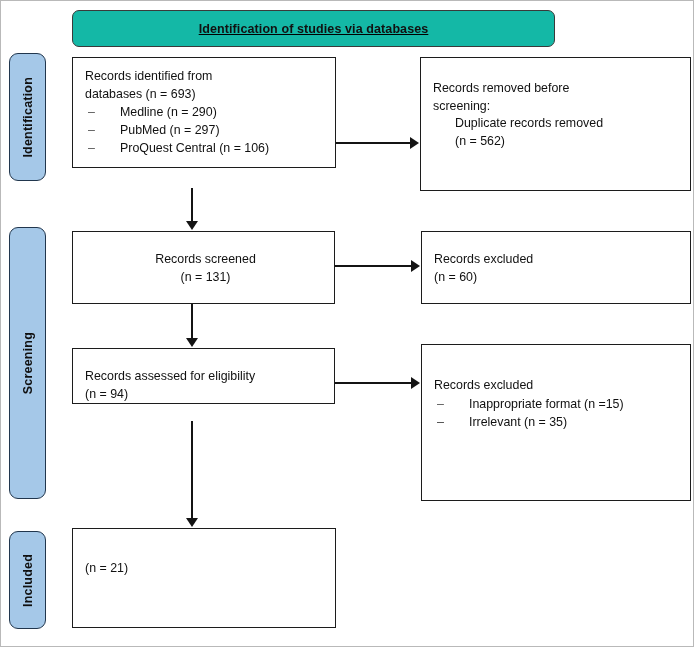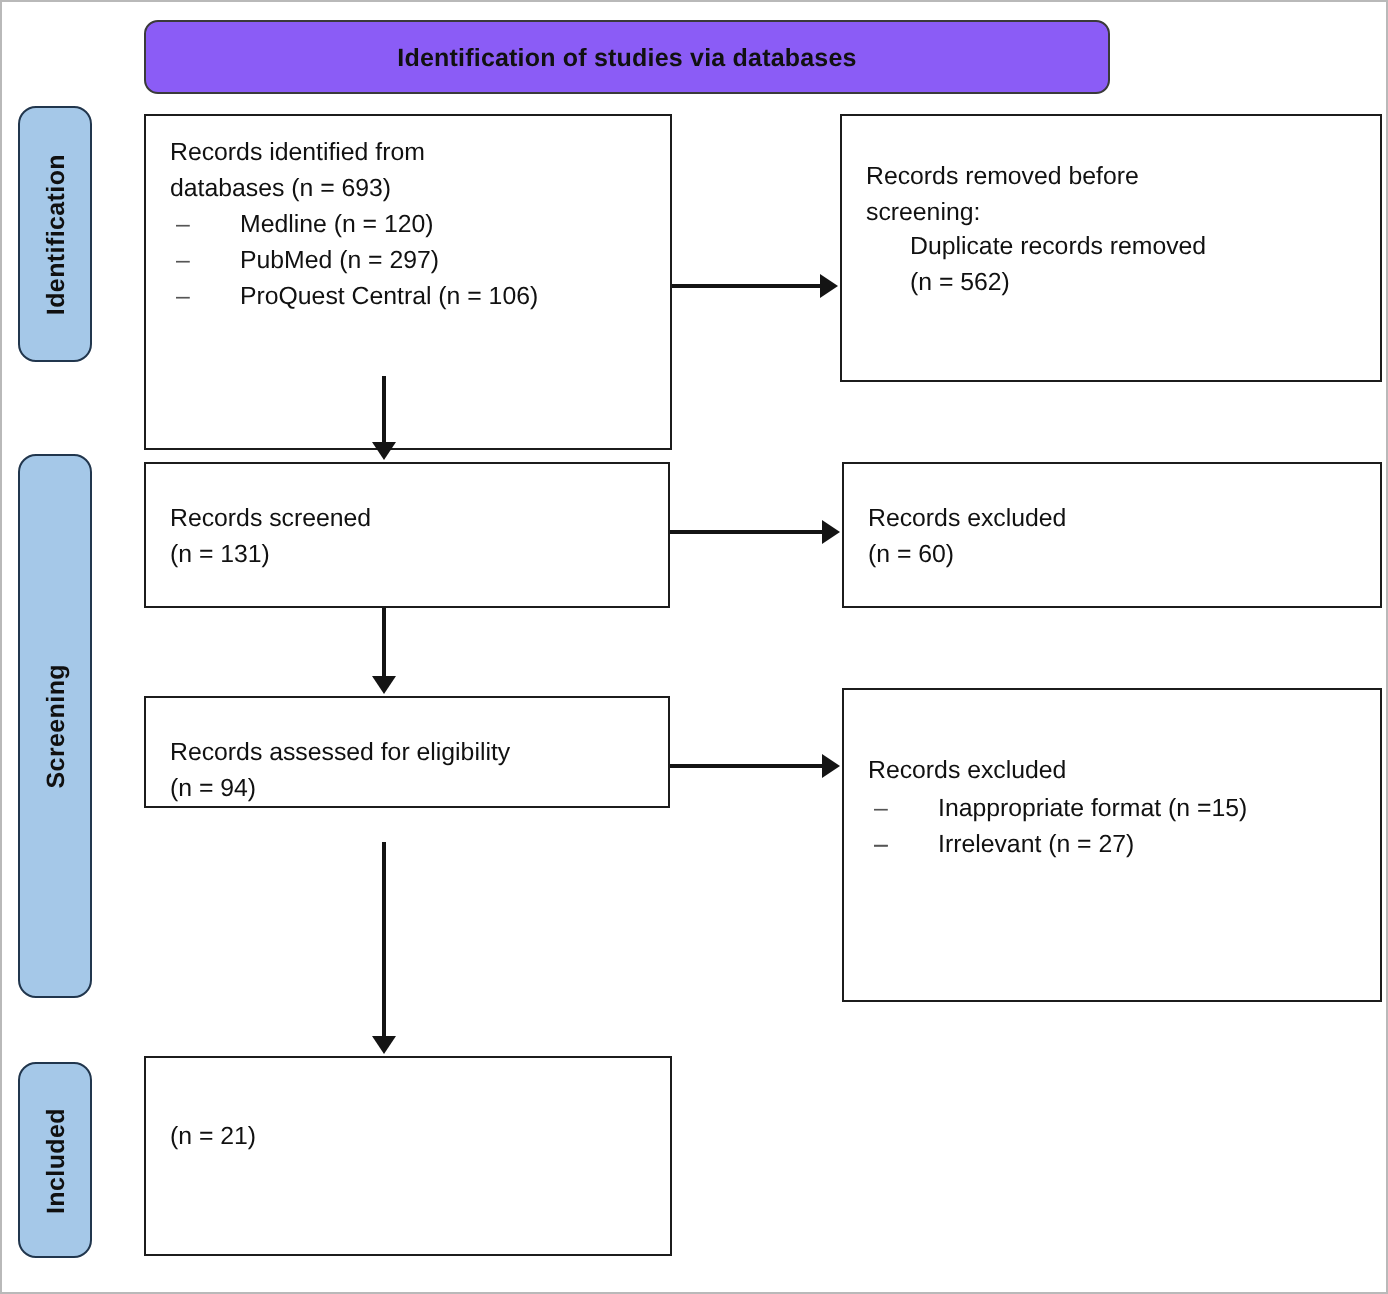--- a/index.html
+++ b/index.html
@@ -20,27 +20,28 @@
     overflow: hidden;
   }
 
   
   .banner {
     position: absolute;
     left: 71px;
     top: 9px;
     width: 483px;
     height: 37px;
-    background: #8b5cf6;
+    background: #14b8a6;
     border: 1.5px solid #3a3a3a;
     border-radius: 7px;
     box-sizing: border-box;
     display: flex;
     align-items: center;
     justify-content: center;
+    text-decoration: underline;
   }
   .banner-text {
     font-size: 12.5px;
     font-weight: bold;
     color: #111111;
     letter-spacing: .1px;
     white-space: nowrap;
   }
 
   
@@ -103,23 +104,23 @@
   }
   ul.sublist li .dash {
     position: absolute;
     left: 3px;
     top: 0;
     color: #555555;
   }
   .indent-1 { padding-left: 22px; }
 
   
-  #box-identified   { left: 71px;  top: 56px;  width: 264px; height: 168px; }
+  #box-identified   { left: 71px;  top: 56px;  width: 264px; height: 111px; }
   #box-removed      { left: 419px; top: 56px;  width: 271px; height: 134px; }
-  #box-screened     { left: 71px;  top: 230px; width: 263px; height: 73px;  }
+  #box-screened     { left: 71px;  top: 230px; width: 263px; height: 73px; text-align: center;  }
   #box-excluded-1   { left: 420px; top: 230px; width: 270px; height: 73px;  }
   #box-eligibility  { left: 71px;  top: 347px; width: 263px; height: 56px;  }
   #box-excluded-2   { left: 420px; top: 343px; width: 270px; height: 157px; }
   #box-included     { left: 71px;  top: 527px; width: 264px; height: 100px; }
 
   
   #box-identified   .box-inner { top: 10px; }
   #box-removed      .box-inner { top: 22px; }
   #box-screened     .box-inner { top: 19px; }
   #box-excluded-1   .box-inner { top: 19px; }
@@ -168,21 +169,21 @@
   </div>
   <div class="pill" id="pill-included">
     <span class="pill-text">Included</span>
   </div>
 
   <div class="box" id="box-identified">
     <div class="box-inner">
       <div class="line">Records identified from</div>
       <div class="line">databases (n = 693)</div>
       <ul class="sublist">
-        <li><span class="dash">–</span><span>Medline (n = 120)</span></li>
+        <li><span class="dash">–</span><span>Medline (n = 290)</span></li>
         <li><span class="dash">–</span><span>PubMed (n = 297)</span></li>
         <li><span class="dash">–</span><span>ProQuest Central (n = 106)</span></li>
       </ul>
     </div>
   </div>
 
   <div class="box" id="box-removed">
     <div class="box-inner">
       <div class="line">Records removed before</div>
       <div class="line">screening:</div>
@@ -211,21 +212,21 @@
       <div class="line">(n = 94)</div>
     </div>
   </div>
 
   <div class="box" id="box-excluded-2">
     <div class="box-inner">
       <div class="line">Records excluded</div>
       <ul class="sublist">
         <li><span class="dash">–</span><span>Inappropriate format (n =15)</span></li>
         <li><span class="dash">–</span></li>
-        <li><span class="dash">–</span><span>Irrelevant (n = 27)</span></li>
+        <li><span class="dash">–</span><span>Irrelevant (n = 35)</span></li>
       </ul>
     </div>
   </div>
 
   <div class="box" id="box-included">
     <div class="box-inner">
       <div class="line">(n = 21)</div>
     </div>
   </div>
 

